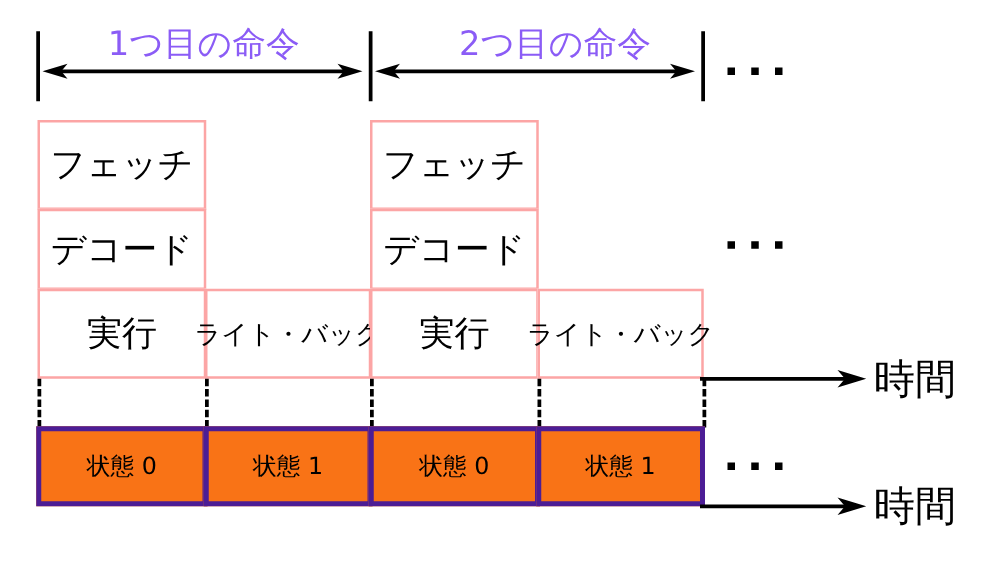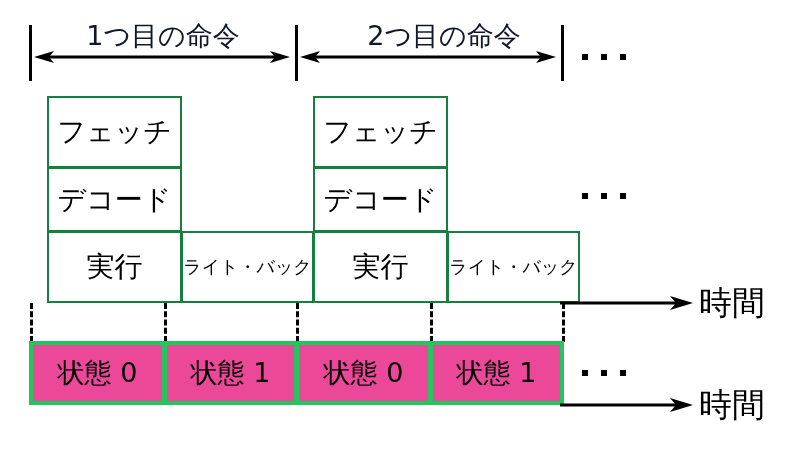--- a/index.html
+++ b/index.html
@@ -3,43 +3,43 @@
 <meta charset="utf-8">
 <style>
   html,body{margin:0;padding:0;background:#ffffff;}
   body{width:787px;height:449px;font-family:"DejaVu Sans","Liberation Sans",sans-serif;color:#000;}
   #stage{position:relative;width:787px;height:449px;overflow:hidden;background:#fff;}
 
   .abs{position:absolute;}
 
   
   .span-label{
-    font-size:27px;line-height:27px;color:#0f172a;text-align:center;
+    font-size:27px;line-height:27px;color:#8b5cf6;text-align:center;
     white-space:nowrap;
   }
 
   
   .tick{width:3px;background:#000;}
 
   
   .cell{
     box-sizing:border-box;
-    border:2px solid #15803d;
+    border:2px solid #fca5a5;
     display:flex;align-items:center;justify-content:center;
-    white-space:nowrap;background:#fff;margin-left:17px;
+    white-space:nowrap;background:#fff;
   }
   .cell.big{font-size:28px;}
-  .cell.small{font-size:18px;font-family:Liberation Mono, monospace;}
+  .cell.small{font-size:21px;font-family:Liberation Mono, monospace;}
 
   
   .state-cell{
     box-sizing:border-box;
-    border:4px solid #22c55e;
+    border:4px solid #4c1d95;
     display:flex;align-items:center;justify-content:center;
-    font-size:27px;white-space:nowrap;background:#ec4899;
+    font-size:19px;white-space:nowrap;background:#f97316;
   }
 
   
   .dashv{
     width:0;border-left:3px dashed #000;
   }
 
   
   .dots{display:flex;align-items:center;gap:13px;}
   .dots i{display:block;width:6px;height:6px;background:#000;}

